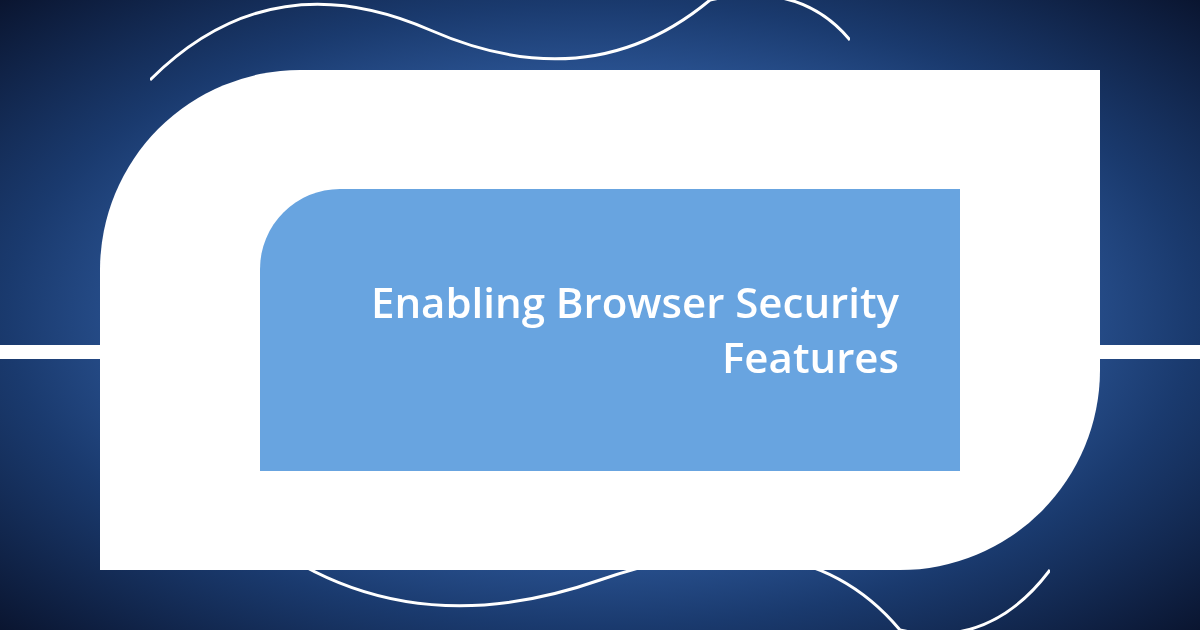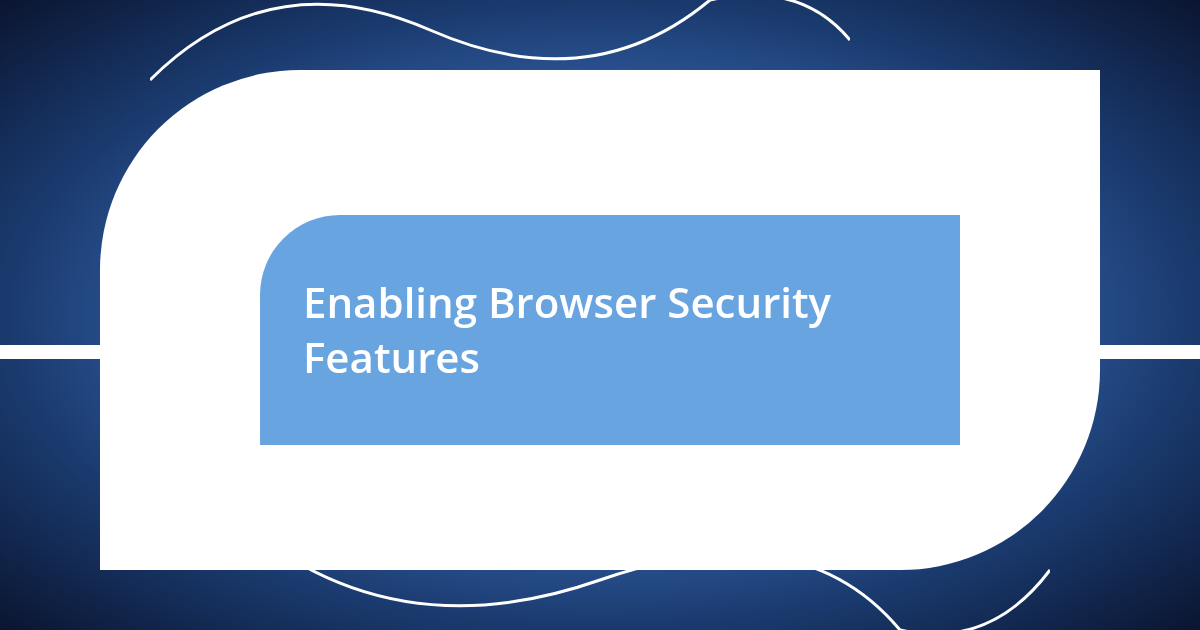--- a/index.html
+++ b/index.html
@@ -48,27 +48,27 @@
       height: 500px;
       border-top-left-radius: 200px;
       border-bottom-right-radius: 200px;
       display: flex;
       align-items: center;
       justify-content: center;
     }
     .inner-card {
       background: #68a4e0;
       width: 700px;
-      height: 230px;
+      height: 282px;
       border-top-left-radius: 80px;
       display: flex;
       align-items: center;
       justify-content: center;
-      padding: 30px 43px;
-      text-align: left;
+      padding: 30px 61px;
+      text-align: right;
       margin-left: 20px;
       margin-top: 20px;
     }
     .title-text {
       color: white;
       font-size: 42px;
       font-weight: 600;
       line-height: 1.3;
     }
   </style>

